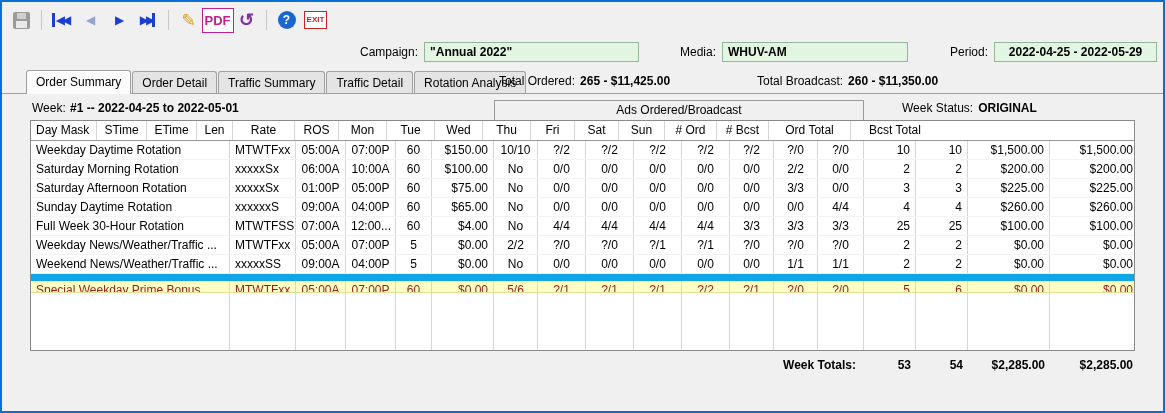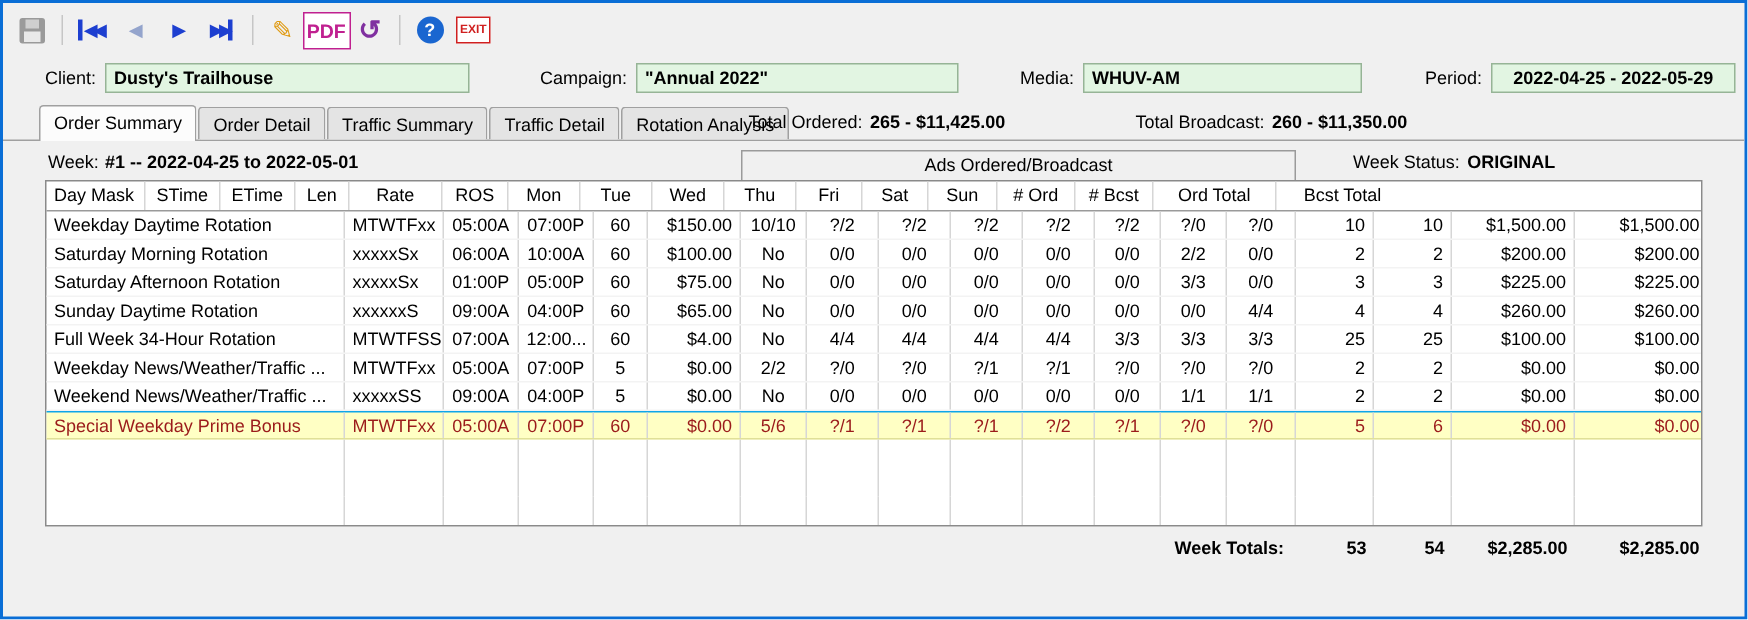--- a/index.html
+++ b/index.html
@@ -69,21 +69,21 @@
 
   
   .gridwrap { margin: 0 28px; border: 1px solid #8a8a8a; background: #ffffff; }
   .trow { display: flex; height: 19px; }
   .thead .trow { height: 20px; border-bottom: 1px solid #9a9a9a; }
   .tcell { flex: 0 0 auto; border-right: 1px solid #d6d6d6; padding: 0 5px; font-size: 12px;
            line-height: 18px; white-space: nowrap; overflow: hidden; }
   .tcell:last-child { border-right: none; }
   .trow.data { border-bottom: 1px solid #f3f3f3; }
   .trow.hl { background: var(--highlight-bg, #ffffc8); color: var(--highlight-text, #9b1b1b);
-             border-top: 1px solid #0ea5e9; border-bottom: 1px solid #e0e098; }
+             border-top: 7px solid #0ea5e9; border-bottom: 1px solid #e0e098; }
 
   
   .footrow { margin: 4px 28px 0; display: flex; font-size: 12px; font-weight: bold; height: 20px;
              align-items: center; }
   .fcell { flex: 0 0 auto; text-align: right; padding: 0 5px; white-space: nowrap; }
 </style>
 </head>
 <body>
 
 <div class="window">
@@ -122,24 +122,20 @@
     <span class="sep"></span>
     <button class="tbtn">
       <span class="helpicon">?</span>
     </button>
     <button class="tbtn">
       <span class="exiticon">EXIT</span>
     </button>
   </div>
 
   <div class="formrow">
-    <div class="fgroup fg-client">
-      <span>Client:</span>
-      <input type="text" readonly="" value="Dusty's Trailhouse" style="">
-    </div>
     <div class="fgroup fg-campaign">
       <span>Campaign:</span>
       <input type="text" readonly="" value="&quot;Annual 2022&quot;" style="">
     </div>
     <div class="fgroup fg-media">
       <span>Media:</span>
       <input type="text" readonly="" value="WHUV-AM" style="">
     </div>
     <div class="fgroup fg-period">
       <span>Period:</span>
@@ -267,21 +263,21 @@
           <div class="tcell" style="width: 48px; text-align: center;">0/0</div>
           <div class="tcell" style="width: 44px; text-align: center;">0/0</div>
           <div class="tcell" style="width: 44px; text-align: center;">0/0</div>
           <div class="tcell" style="width: 46px; text-align: center;">4/4</div>
           <div class="tcell" style="width: 52px; text-align: right;">4</div>
           <div class="tcell" style="width: 52px; text-align: right;">4</div>
           <div class="tcell" style="width: 82px; text-align: right;">$260.00</div>
           <div class="tcell" style="width: 88px; text-align: right;">$260.00</div>
         </div>
         <div class="trow data">
-          <div class="tcell" style="width: 199px; text-align: left;">Full Week 34-Hour Rotation</div>
+          <div class="tcell" style="width: 199px; text-align: left;">Full Week 30-Hour Rotation</div>
           <div class="tcell" style="width: 66px; text-align: left;">MTWTFSS</div>
           <div class="tcell" style="width: 50px; text-align: center;">07:00A</div>
           <div class="tcell" style="width: 50px; text-align: center;">12:00...</div>
           <div class="tcell" style="width: 36px; text-align: center;">60</div>
           <div class="tcell" style="width: 62px; text-align: right;">$4.00</div>
           <div class="tcell" style="width: 44px; text-align: center;">No</div>
           <div class="tcell" style="width: 48px; text-align: center;">4/4</div>
           <div class="tcell" style="width: 48px; text-align: center;">4/4</div>
           <div class="tcell" style="width: 48px; text-align: center;">4/4</div>
           <div class="tcell" style="width: 48px; text-align: center;">4/4</div>

